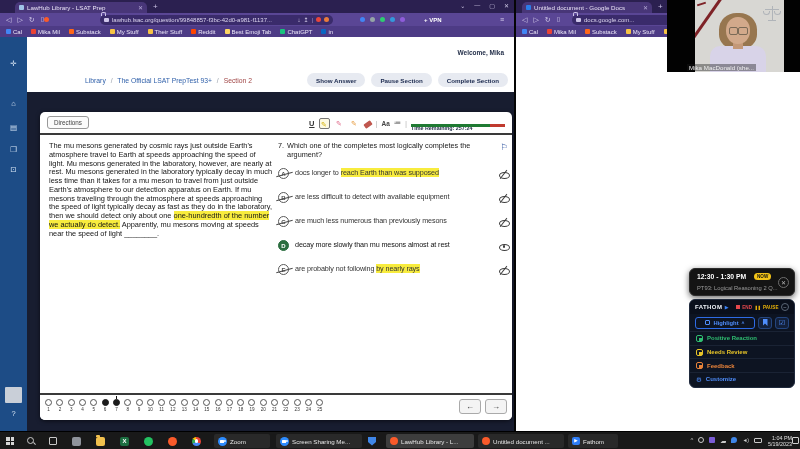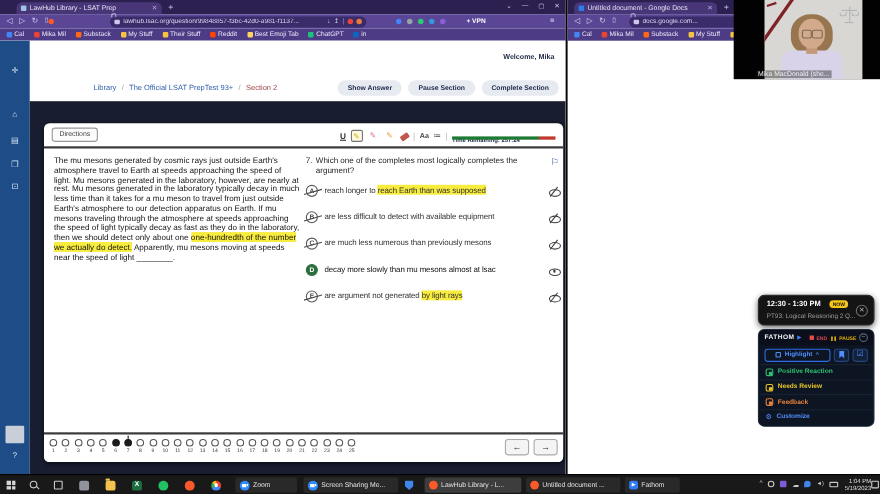--- a/index.html
+++ b/index.html
@@ -307,41 +307,41 @@
         </div>
         <div id="qcol">
           <div id="qhead">
             <span>7.</span>
             <span>Which one of the completes most logically completes the argument?</span>
           </div>
           <span id="qflag">⚐</span>
           <div id="choices">
               <div class="choice elim">
                 <span class="bubble">A</span>
-                <span class="ctext"><span>reach longer to </span><span class="chl">reach Earth than was supposed</span></span>
+                <span class="ctext"><span>docs longer to </span><span class="chl">reach Earth than was supposed</span></span>
                 <span class="eye off"></span>
               </div>
               <div class="choice elim">
                 <span class="bubble">B</span>
                 <span class="ctext"><span>are less difficult to detect with available equipment</span></span>
                 <span class="eye off"></span>
               </div>
               <div class="choice elim">
                 <span class="bubble">C</span>
                 <span class="ctext"><span>are much less numerous than previously mesons</span></span>
                 <span class="eye off"></span>
               </div>
               <div class="choice sel">
                 <span class="bubble">D</span>
-                <span class="ctext"><span>decay more slowly than mu mesons almost at lsac</span></span>
+                <span class="ctext"><span>decay more slowly than mu mesons almost at rest</span></span>
                 <span class="eye"></span>
               </div>
               <div class="choice elim">
                 <span class="bubble">E</span>
-                <span class="ctext"><span>are argument not generated </span><span class="chl">by light rays</span></span>
+                <span class="ctext"><span>are probably not following </span><span class="chl">by nearly rays</span></span>
                 <span class="eye off"></span>
               </div>
             </div>
         </div>
         <div id="qnav">
           <div id="qnav-row">
               <span class="qn">
                 <i class="qnc"></i>
                 <span class="qnn">1</span>
               </span>

